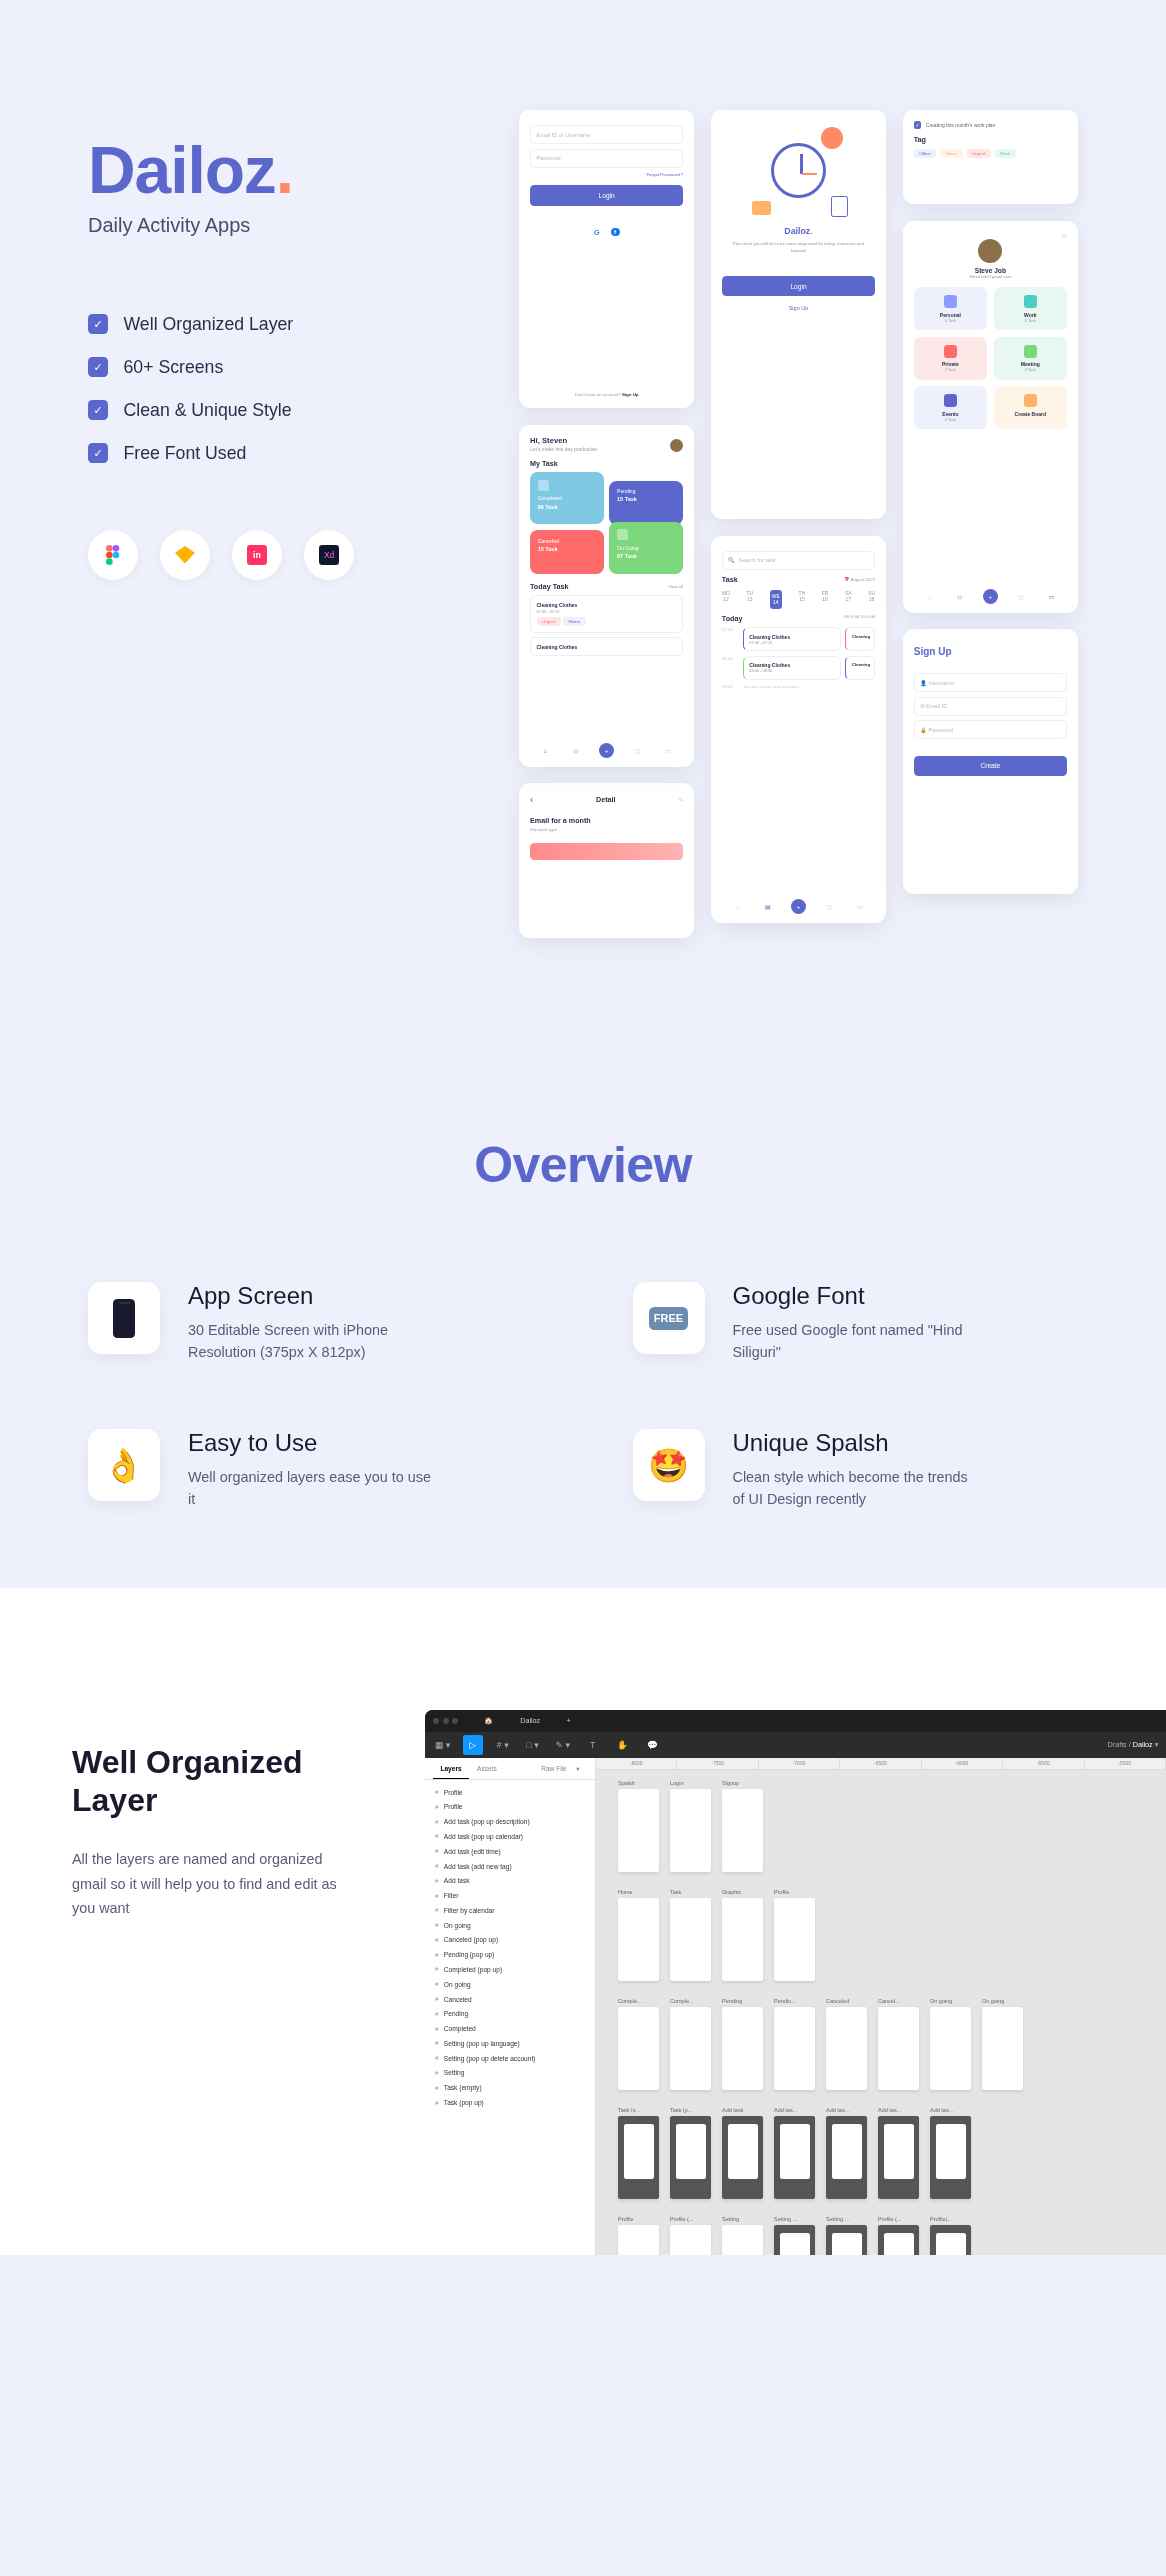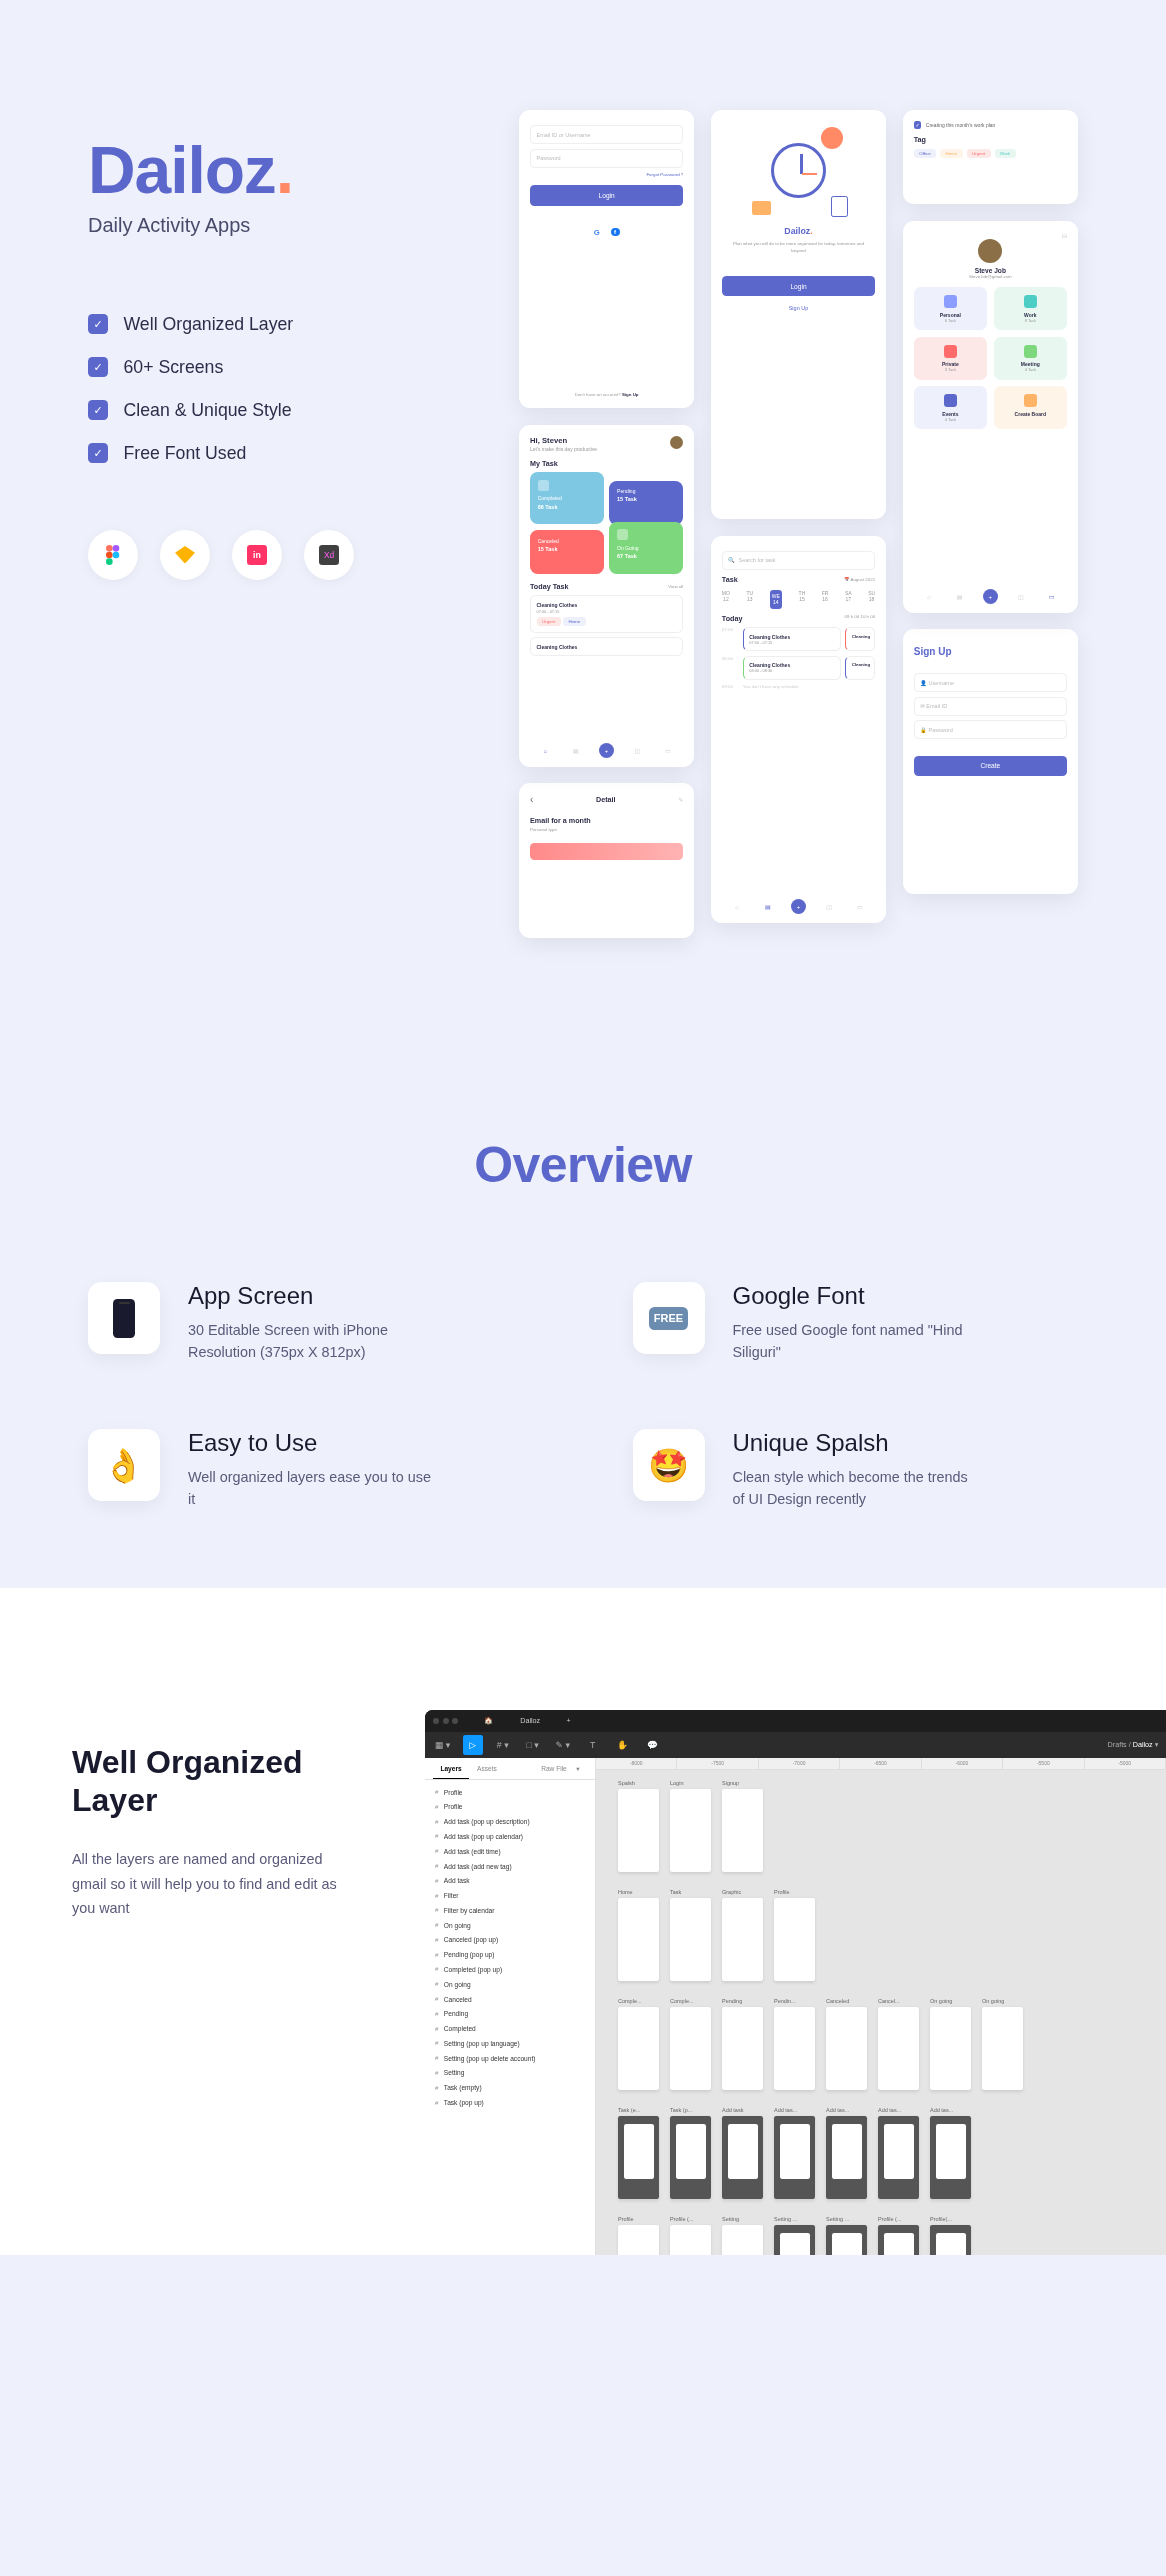--- a/index.html
+++ b/index.html
@@ -134,41 +134,41 @@
         </div>
       <div class="tool">
           <svg width="20" height="17.7" viewBox="0 0 36 32">
             <path d="M18 0 L36 12 L18 32 L0 12 Z" fill="#fdb300"></path>
           </svg>
         </div>
       <div class="tool">
           <div style="width:20px;height:20px;background:#ff3366;border-radius:3.3px;color:#fff;display:flex;align-items:center;justify-content:center;font-weight:700;font-size:8.8px">in</div>
         </div>
       <div class="tool">
-          <div style="width:20px;height:20px;background:#404040;border-radius:3.3px;color:#ff61f6;display:flex;align-items:center;justify-content:center;font-weight:400;font-size:8.3px">Xd</div>
+          <div style="width:20px;height:20px;background:#0f172a;border-radius:3.3px;color:#ff61f6;display:flex;align-items:center;justify-content:center;font-weight:400;font-size:8.3px">Xd</div>
         </div>
     </div>
   </div>
 
   <div class="hero-right">
 
     <div class="col">
       <div class="mockup tall" style="position:relative">
         <div class="mock-input"><span>Email ID or Username</span></div>
         <div class="mock-input"><span>Password</span></div>
         <div style="text-align:right;font-size:4.4px;color:#5b67ca">Forgot Password ?</div>
         <div class="mock-btn">Login</div>
         <div style="text-align:center;margin-top:22px;display:flex;justify-content:center;gap:11px">
           <span style="color:#4285f4;font-weight:700;font-size:7.7px">G</span>
           <span style="width:8.8px;height:8.8px;background:#1877f2;border-radius:50%;color:#fff;display:inline-flex;align-items:center;justify-content:center;font-size:6px;font-weight:700">f</span>
         </div>
         <div style="text-align:center;position:absolute;bottom:11px;left:0;right:0;font-size:4.4px;color:#999"><span>Don't have an account?</span> <span style="color:#2d2d4a;font-weight:600">Sign Up</span></div>
       </div>
       <div class="mockup" style="height:342px;position:relative">
-        <div style="display:flex;justify-content:space-between;align-items:flex-start">
+        <div style="display:flex;justify-content:space-between;align-items:flex-end">
           <div>
             <div class="mock-greeting">Hi, Steven</div>
             <div class="mock-sub">Let's make this day productive</div>
           </div>
           <div style="width:13.3px;height:13.3px;border-radius:50%;background:#8b6f47"></div>
         </div>
         <div class="mock-section">My Task</div>
         <div class="mock-grid">
           <div class="mock-card" style="background:#7ec8e3;height:52px">
             <div style="width:11px;height:11px;background:rgba(255,255,255,0.4);border-radius:2.8px;margin-bottom:4.4px"></div>

